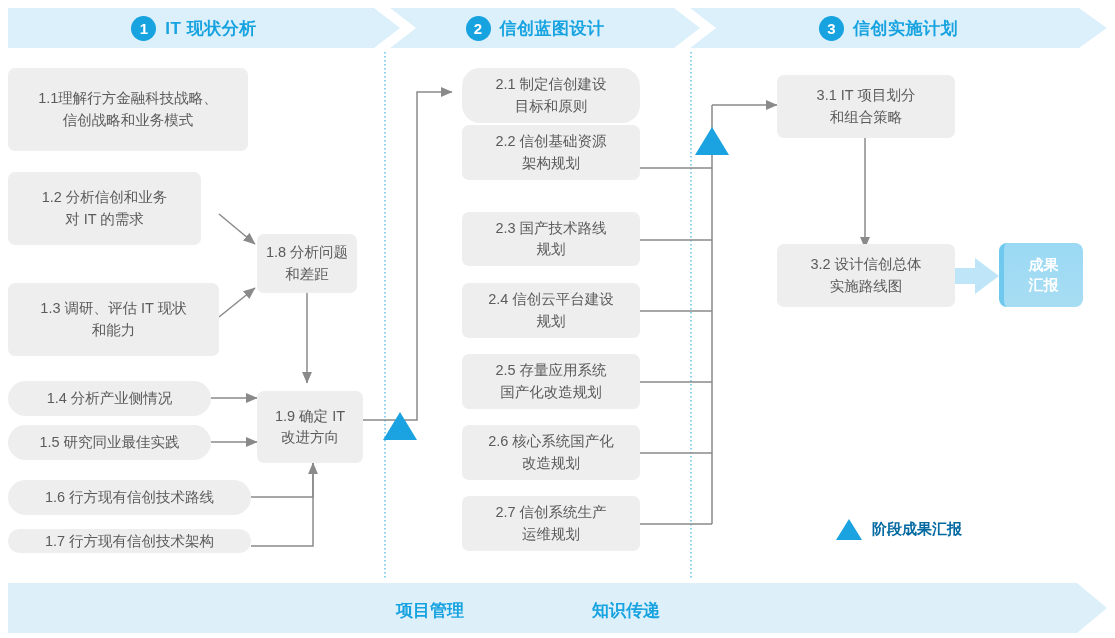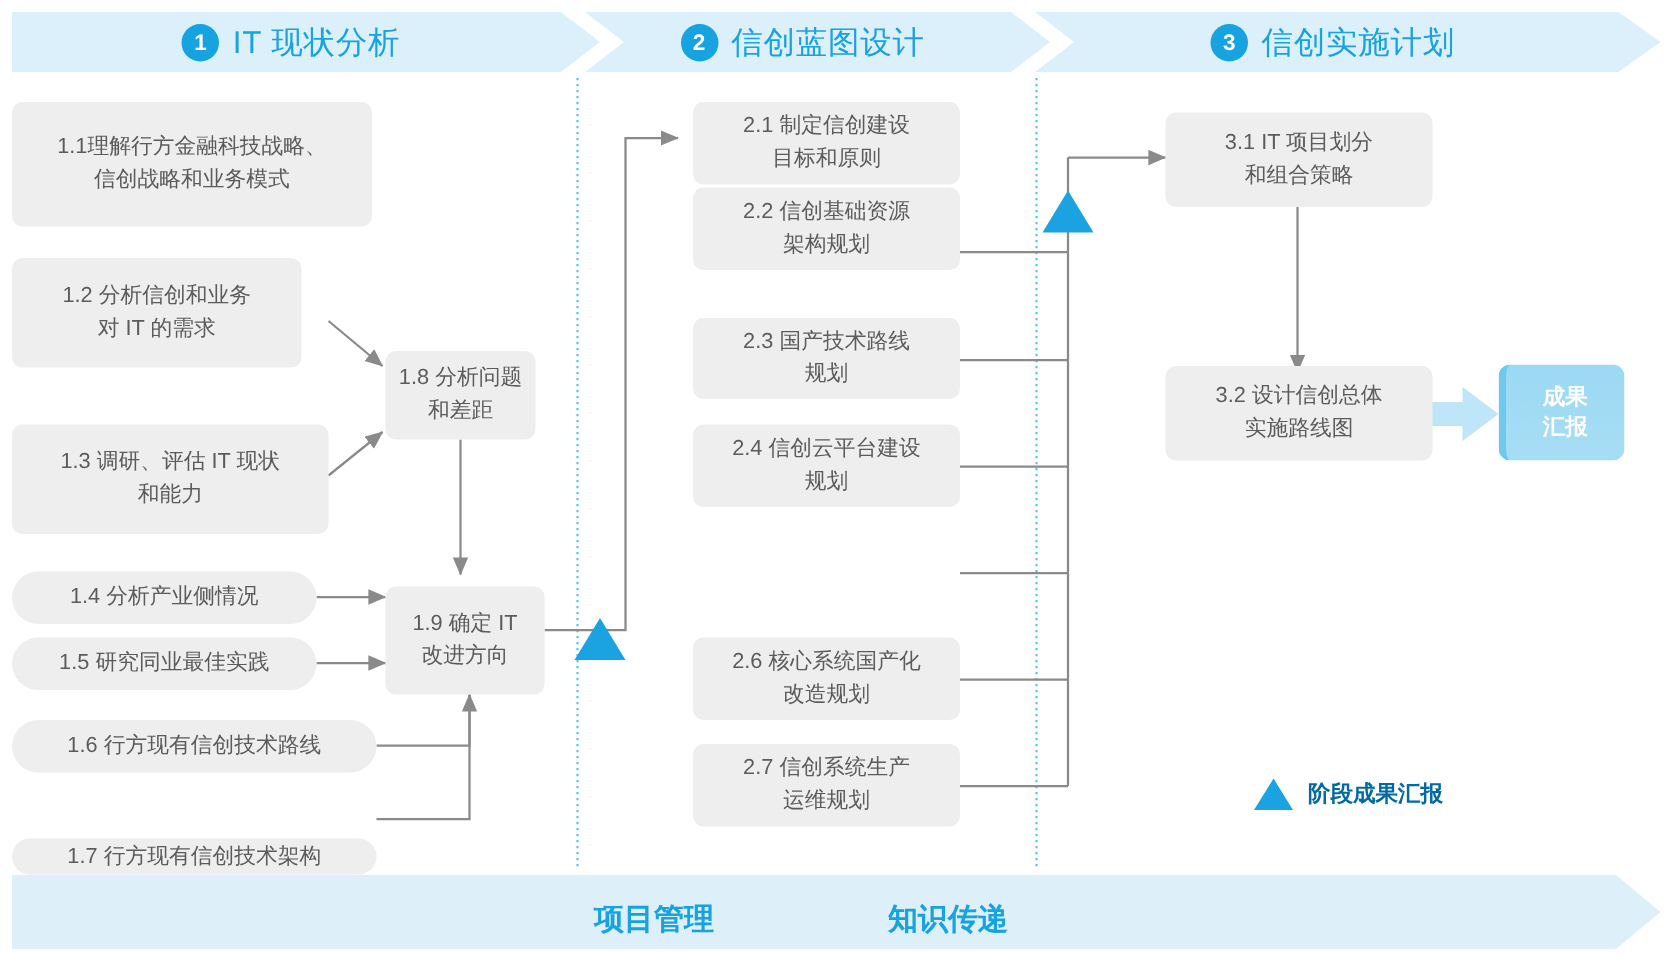--- a/index.html
+++ b/index.html
@@ -42,22 +42,22 @@
   .phase-num{
     width:25px;height:25px;border-radius:50%;
     background:#17a2e0;
     color:#ffffff;
     font-size:15px;font-weight:bold;
     display:flex;align-items:center;justify-content:center;
     line-height:1;
   }
   .phase-title{
     color:#17a2e0;
-    font-size:21px;
-    font-weight:normal;
+    font-size:17px;
+    font-weight:bold;
     letter-spacing:.5px;
     white-space:nowrap;
   }
   
   .node{
     position:absolute;
     background:#eeeeee;
     border-radius:7px;
     color:#5b5b5b;
     font-size:14.5px;
@@ -93,21 +93,21 @@
     top:583px;
     width:1099px;
     height:50px;
     background:#ddf0fa;
     clip-path:polygon(0 0, calc(100% - 30px) 0, 100% 50%, calc(100% - 30px) 100%, 0 100%);
   }
   .bottom-label{
     position:absolute;
     color:#17a2e0;
     font-weight:bold;
-    font-size:20px;
+    font-size:17px;
     white-space:nowrap;
   }
   
   .legend{
     position:absolute;
     left:836px;
     top:519px;
     display:flex;
     align-items:center;
     gap:10px;
@@ -216,34 +216,36 @@
 
   <div class="node" style="left:8px;  top:68px;  width:240px; height:83px;">1.1理解行方金融科技战略、
 信创战略和业务模式</div>
   <div class="node" style="left:8px;  top:172px; width:193px; height:73px;">1.2 分析信创和业务
 对 IT 的需求</div>
   <div class="node" style="left:8px;  top:283px; width:211px; height:73px;">1.3 调研、评估 IT 现状
 和能力</div>
   <div class="node" style="left:8px;  top:381px; width:203px; height:35px; border-radius:18px;">1.4 分析产业侧情况</div>
   <div class="node" style="left:8px;  top:425px; width:203px; height:35px; border-radius:18px;">1.5 研究同业最佳实践</div>
   <div class="node wide" style="left:8px;  top:480px; width:243px; height:35px; border-radius:18px;">1.6 行方现有信创技术路线</div>
-  <div class="node wide" style="left:8px;  top:559px; width:243px; height:24px; border-radius:18px;">1.7 行方现有信创技术架构</div>
+  <div class="node wide" style="left:8px;  top:529px; width:243px; height:24px; border-radius:18px;">1.7 行方现有信创技术架构</div>
   <div class="node" style="left:257px; top:234px; width:100px; height:59px;">1.8 分析问题
 和差距</div>
   <div class="node" style="left:257px; top:391px; width:106px; height:72px;">1.9 确定 IT
 改进方向</div>
 
-  <div class="node" style="left:462px; top:68px;  width:178px; height:55px;">2.1 制定信创建设
+  <div class="node" style="left:462px; top:68px;  width:178px; height:55px;border-radius:18px;">2.1 制定信创建设
 目标和原则</div>
   <div class="node" style="left:462px; top:125px; width:178px; height:55px;">2.2 信创基础资源
 架构规划</div>
   <div class="node" style="left:462px; top:212px; width:178px; height:54px;">2.3 国产技术路线
 规划</div>
   <div class="node" style="left:462px; top:283px; width:178px; height:55px;">2.4 信创云平台建设
 规划</div>
+  <div class="node" style="left:462px; top:354px; width:178px; height:55px;">2.5 存量应用系统
+国产化改造规划</div>
   <div class="node" style="left:462px; top:425px; width:178px; height:55px;">2.6 核心系统国产化
 改造规划</div>
   <div class="node" style="left:462px; top:496px; width:178px; height:55px;">2.7 信创系统生产
 运维规划</div>
 
   <div class="node" style="left:777px; top:75px;  width:178px; height:63px;">3.1 IT 项目划分
 和组合策略</div>
   <div class="node" style="left:777px; top:244px; width:178px; height:63px;">3.2 设计信创总体
 实施路线图</div>
 

